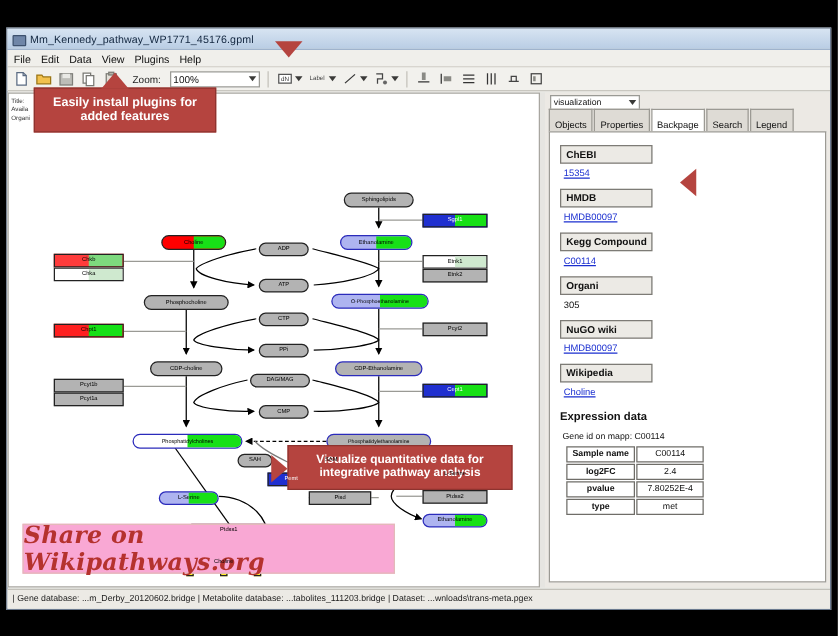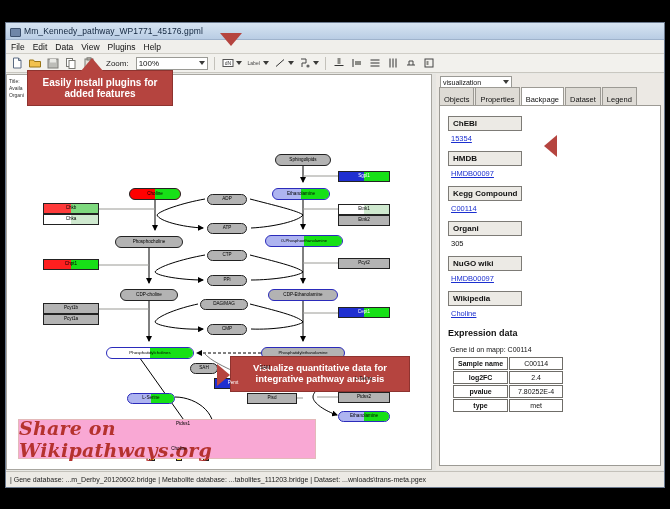--- a/index.html
+++ b/index.html
@@ -433,21 +433,21 @@
       <div class="side-pane">
         <div class="vis-combo">
           <span class="vis-val">visualization</span>
           <span class="caret"></span>
         </div>
 
         <div class="tabstrip">
           <span class="tab">Objects</span>
           <span class="tab">Properties</span>
           <span class="tab active">Backpage</span>
-          <span class="tab">Dataset</span>
+          <span class="tab">Search</span>
           <span class="tab">Legend</span>
         </div>
 
         <div class="backpage">
           <div class="db-head">ChEBI</div>
           <a class="db-link">15354</a>
 
           <div class="db-head">HMDB</div>
           <a class="db-link">HMDB00097</a>
 

